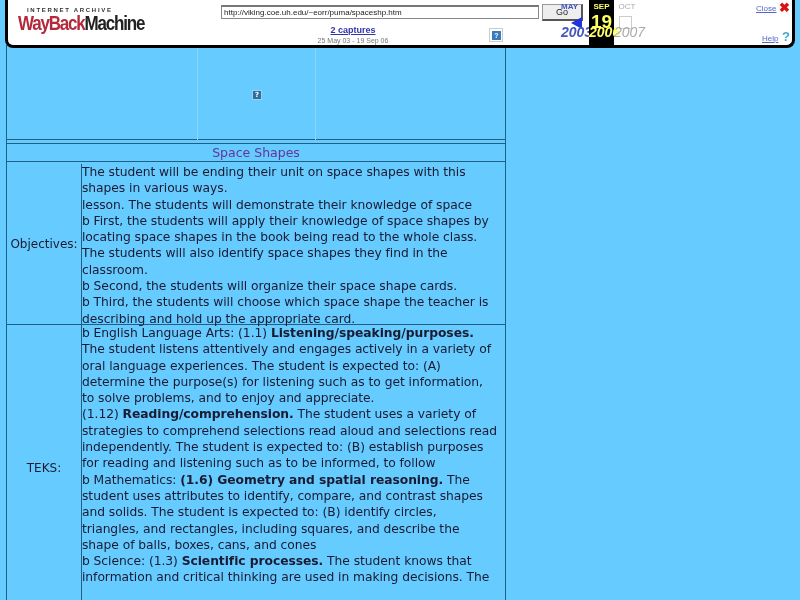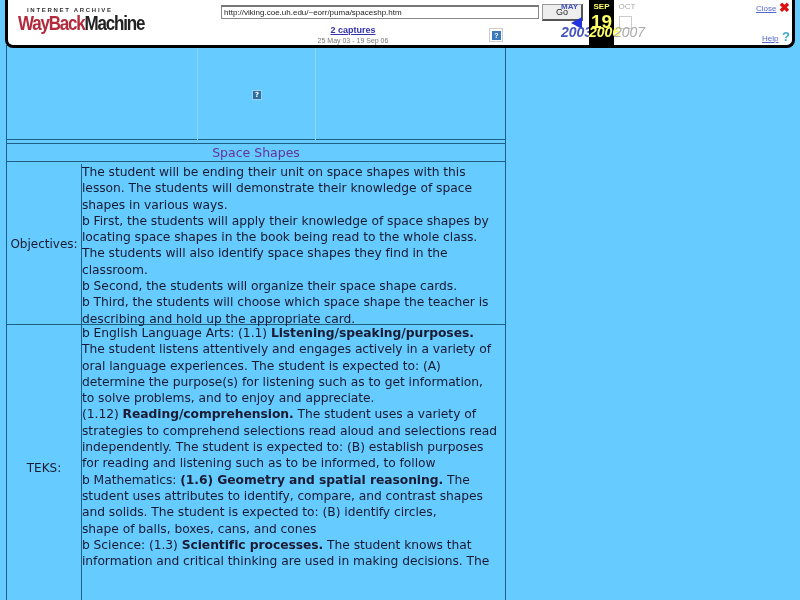--- a/index.html
+++ b/index.html
@@ -172,22 +172,22 @@
     <div class="banner-cell">
       <div class="broken-img">?</div>
     </div>
   </div>
   <div class="title-row">Space Shapes</div>
 
   <div class="row objectives-row">
     <div class="label-cell">Objectives:</div>
     <div class="text-cell">
       <p>The student will be ending their unit on space shapes with this</p>
+      <p>shapes in various ways.</p>
       <p>lesson. The students will demonstrate their knowledge of space</p>
-      <p>shapes in various ways.</p>
       <p>b First, the students will apply their knowledge of space shapes by</p>
       <p>locating space shapes in the book being read to the whole class.</p>
       <p>The students will also identify space shapes they find in the</p>
       <p>classroom.</p>
       <p>b Second, the students will organize their space shape cards.</p>
       <p>b Third, the students will choose which space shape the teacher is</p>
       <p>describing and hold up the appropriate card.</p>
     </div>
   </div>
 
@@ -199,18 +199,19 @@
       <p>oral language experiences.  The student is expected to: (A)</p>
       <p>determine the purpose(s) for listening such as to get information,</p>
       <p>to solve problems, and to enjoy and appreciate.</p>
       <p><span>(1.12) </span><b>Reading/comprehension.</b><span> The student uses a variety of</span></p>
       <p>strategies to comprehend selections read aloud and selections read</p>
       <p>independently.  The student is expected to: (B) establish purposes</p>
       <p>for reading and listening such as to be informed, to follow</p>
       <p><span>b Mathematics: </span><b>(1.6) Geometry and spatial reasoning.</b><span> The</span></p>
       <p>student uses attributes to identify, compare, and contrast shapes</p>
       <p>and solids. The student is expected to: (B) identify circles,</p>
+      <p>triangles, and rectangles, including squares, and describe the</p>
       <p>shape of balls, boxes, cans, and cones</p>
       <p><span>b Science: (1.3) </span><b>Scientific processes.</b><span> The student knows that</span></p>
       <p>information and critical thinking are used in making decisions. The</p>
     </div>
   </div>
 </div>
 
 </body></html>

